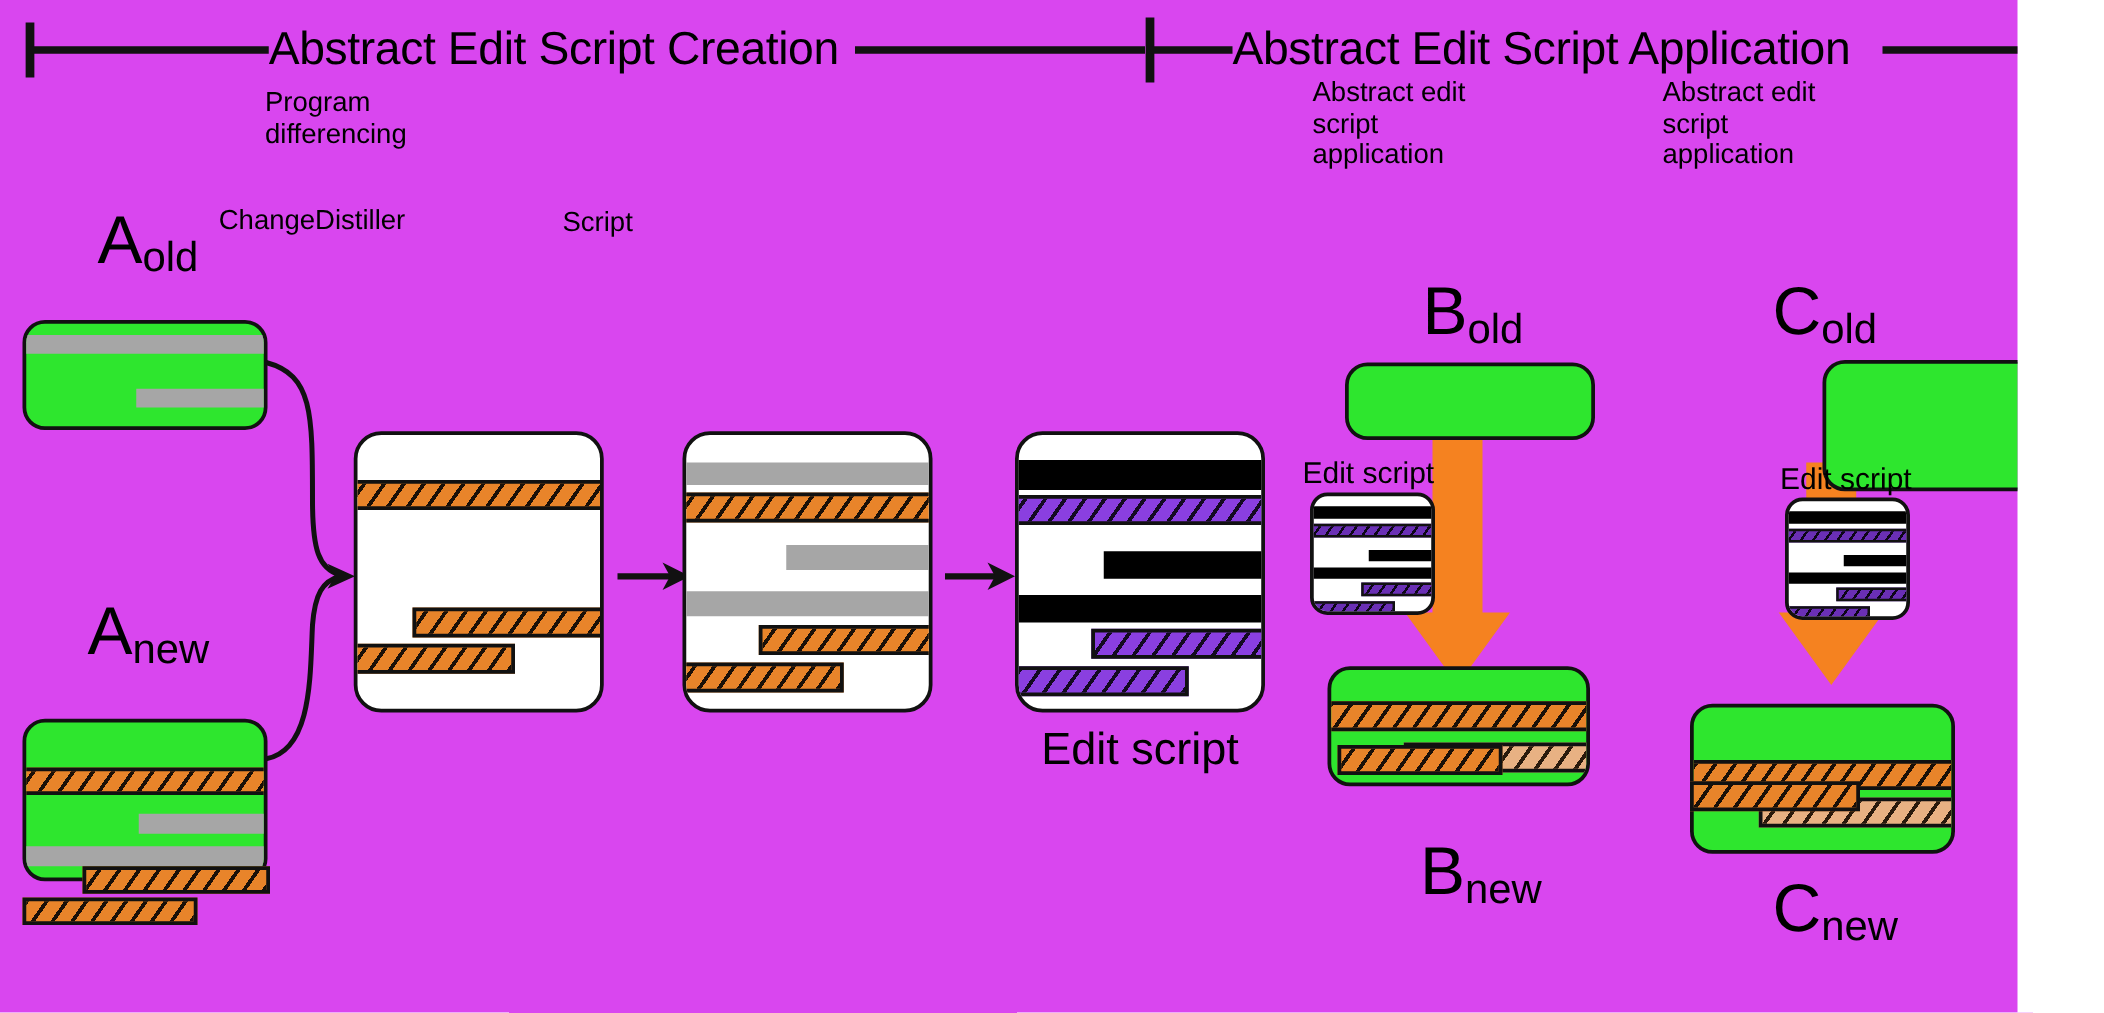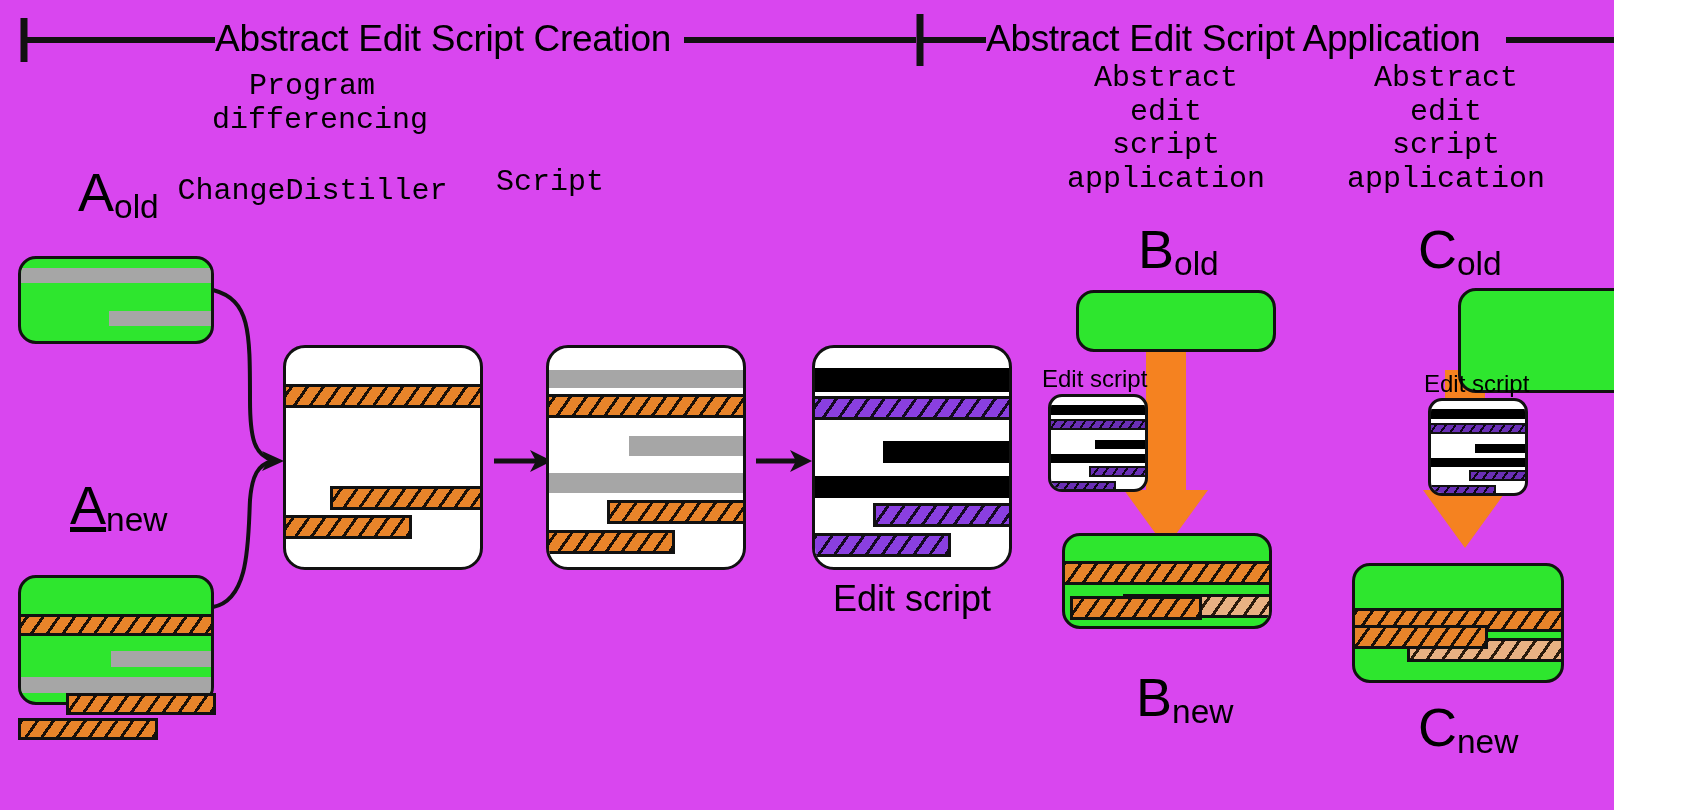--- a/index.html
+++ b/index.html
@@ -21,26 +21,24 @@
     position: absolute;
     font-size: 37px;
     color: #000;
     white-space: nowrap;
     letter-spacing: -0.3px;
   }
 
   
   .step-caption {
     position: absolute;
-    text-align: center;
-    font-size: 30px;
+    font-size: 22px;
     line-height: 1.12;
     color: #000;
     white-space: pre-line;
-    font-family: Liberation Mono, monospace;
   }
 
   
   .node-label {
     position: absolute;
     font-size: 54px;
     color: #000;
     white-space: nowrap;
     line-height: 1;
   }
@@ -170,42 +168,42 @@
     <g>
       <polygon points="1445,370 1485,370 1485,490 1507,490 1465,548 1423,490 1445,490" fill="#f58220"></polygon>
     </g>
   </svg>
 
   <div class="phase-label" style="left:215px; top:18px;">Abstract Edit Script Creation</div>
   <div class="phase-label" style="left:986px; top:18px;">Abstract Edit Script Application</div>
 
   <div class="step-caption" style="left:212px; top:70px; width:200px;">Program
 differencing</div>
-  <div class="step-caption" style="left:175px; top:175px; width:275px;">ChangeDistiller</div>
+  <div class="step-caption" style="left:175px; top:164px; width:275px;">ChangeDistiller</div>
 
   <div class="step-caption" style="left:450px; top:166px; width:200px;">Script</div>
 
 
   <div class="step-caption" style="left:1050px; top:62px; width:232px;">Abstract edit
 script
 application</div>
 
   <div class="step-caption" style="left:1330px; top:62px; width:232px;">Abstract edit
 script
 application</div>
 
   <div class="node-label" style="left:78px; top:165px;">
     <span>A</span><sub>old</sub>
   </div>
   <div class="panel green" style="left:18px; top:256px; width:196px; height:88px;">
     <div class="bar gray" style="left:-4px; top:9px; width:204px; height:15px;"></div>
     <div class="bar gray" style="left:88px; top:52px; width:112px; height:15px;"></div>
   </div>
 
-  <div class="node-label" style="left:70px; top:478px;text-decoration:underline;">
+  <div class="node-label" style="left:70px; top:478px;">
     <span>A</span><sub>new</sub>
   </div>
   <div class="panel green" style="left:18px; top:575px; width:196px; height:130px;">
     <div class="bar orange" style="left:-4px; top:36px; width:210px; height:22px;"></div>
     <div class="bar gray" style="left:90px; top:73px; width:112px; height:16px;"></div>
     <div class="bar gray" style="left:-4px; top:99px; width:208px; height:16px;"></div>
   </div>
   <div class="bar orange" style="left:66px; top:693px; width:150px; height:22px;"></div>
   <div class="bar orange" style="left:18px; top:718px; width:140px; height:22px;"></div>
 

